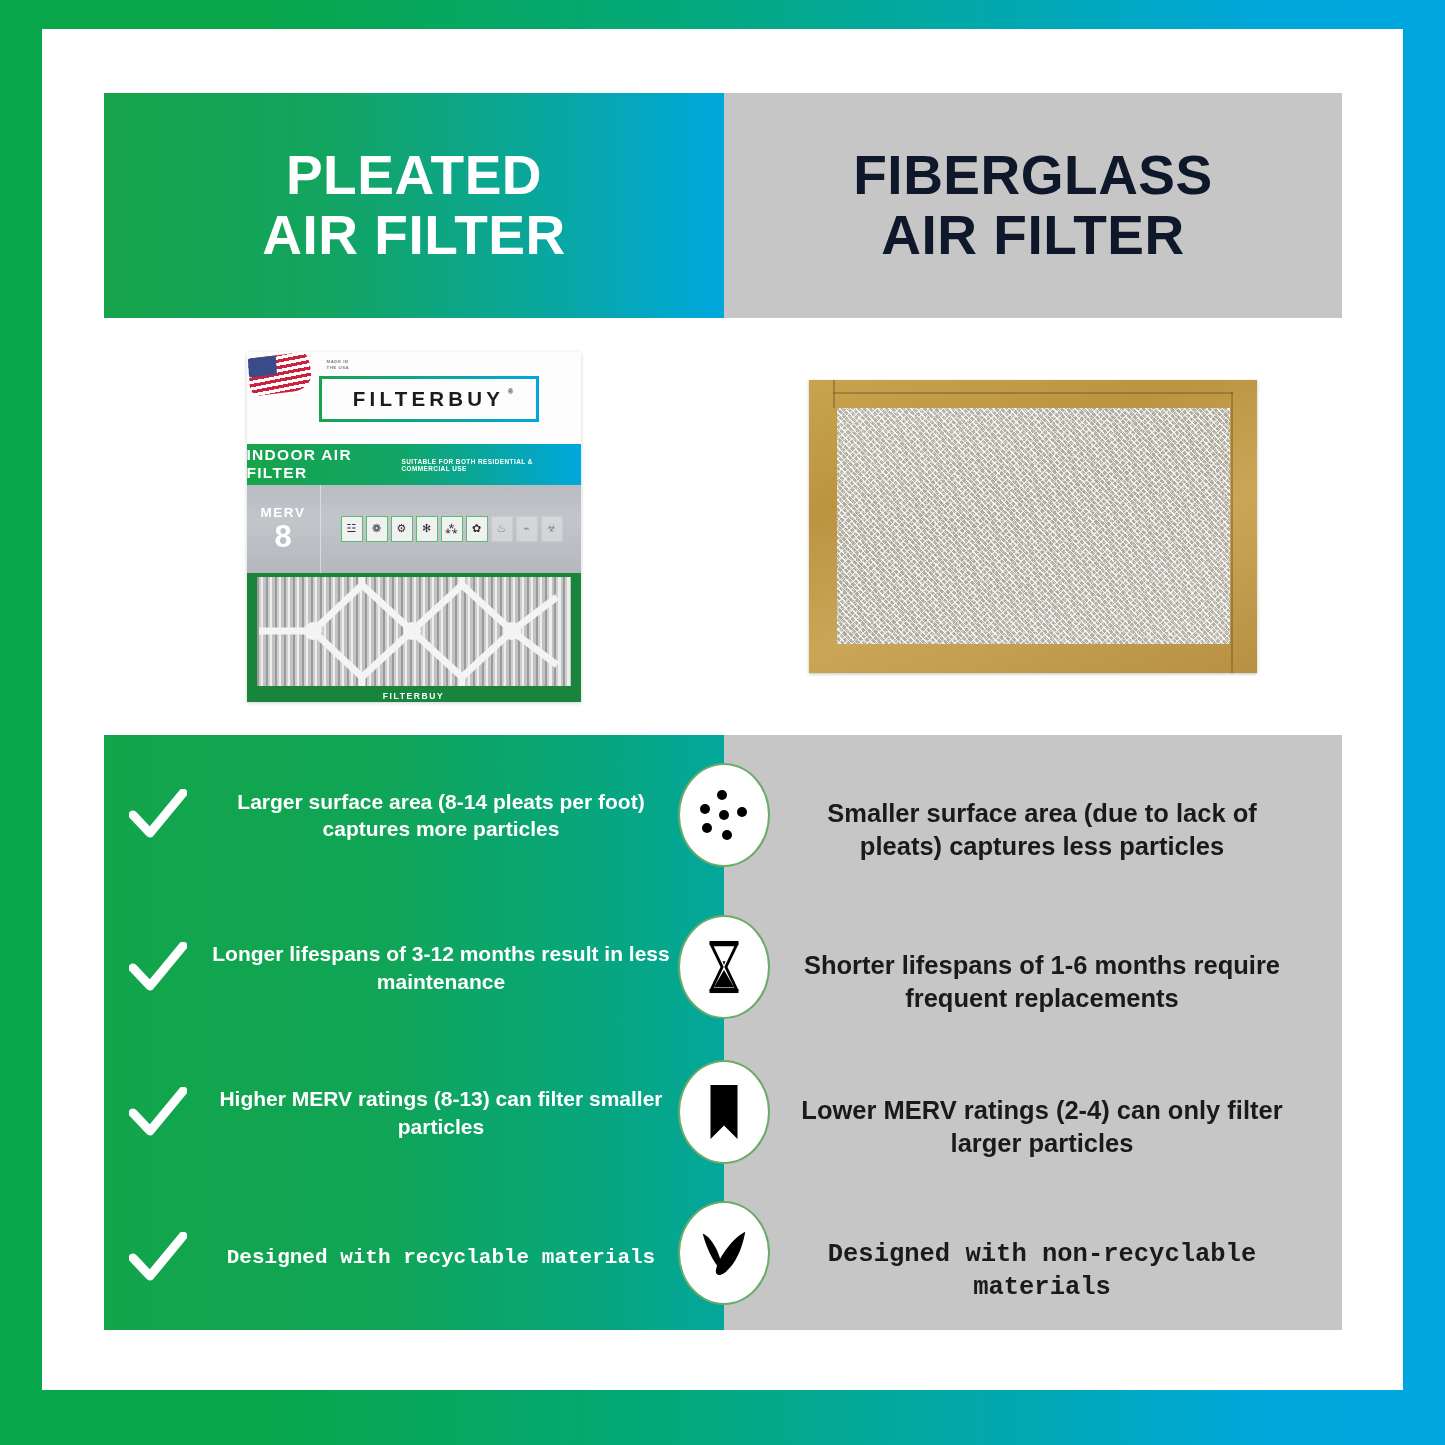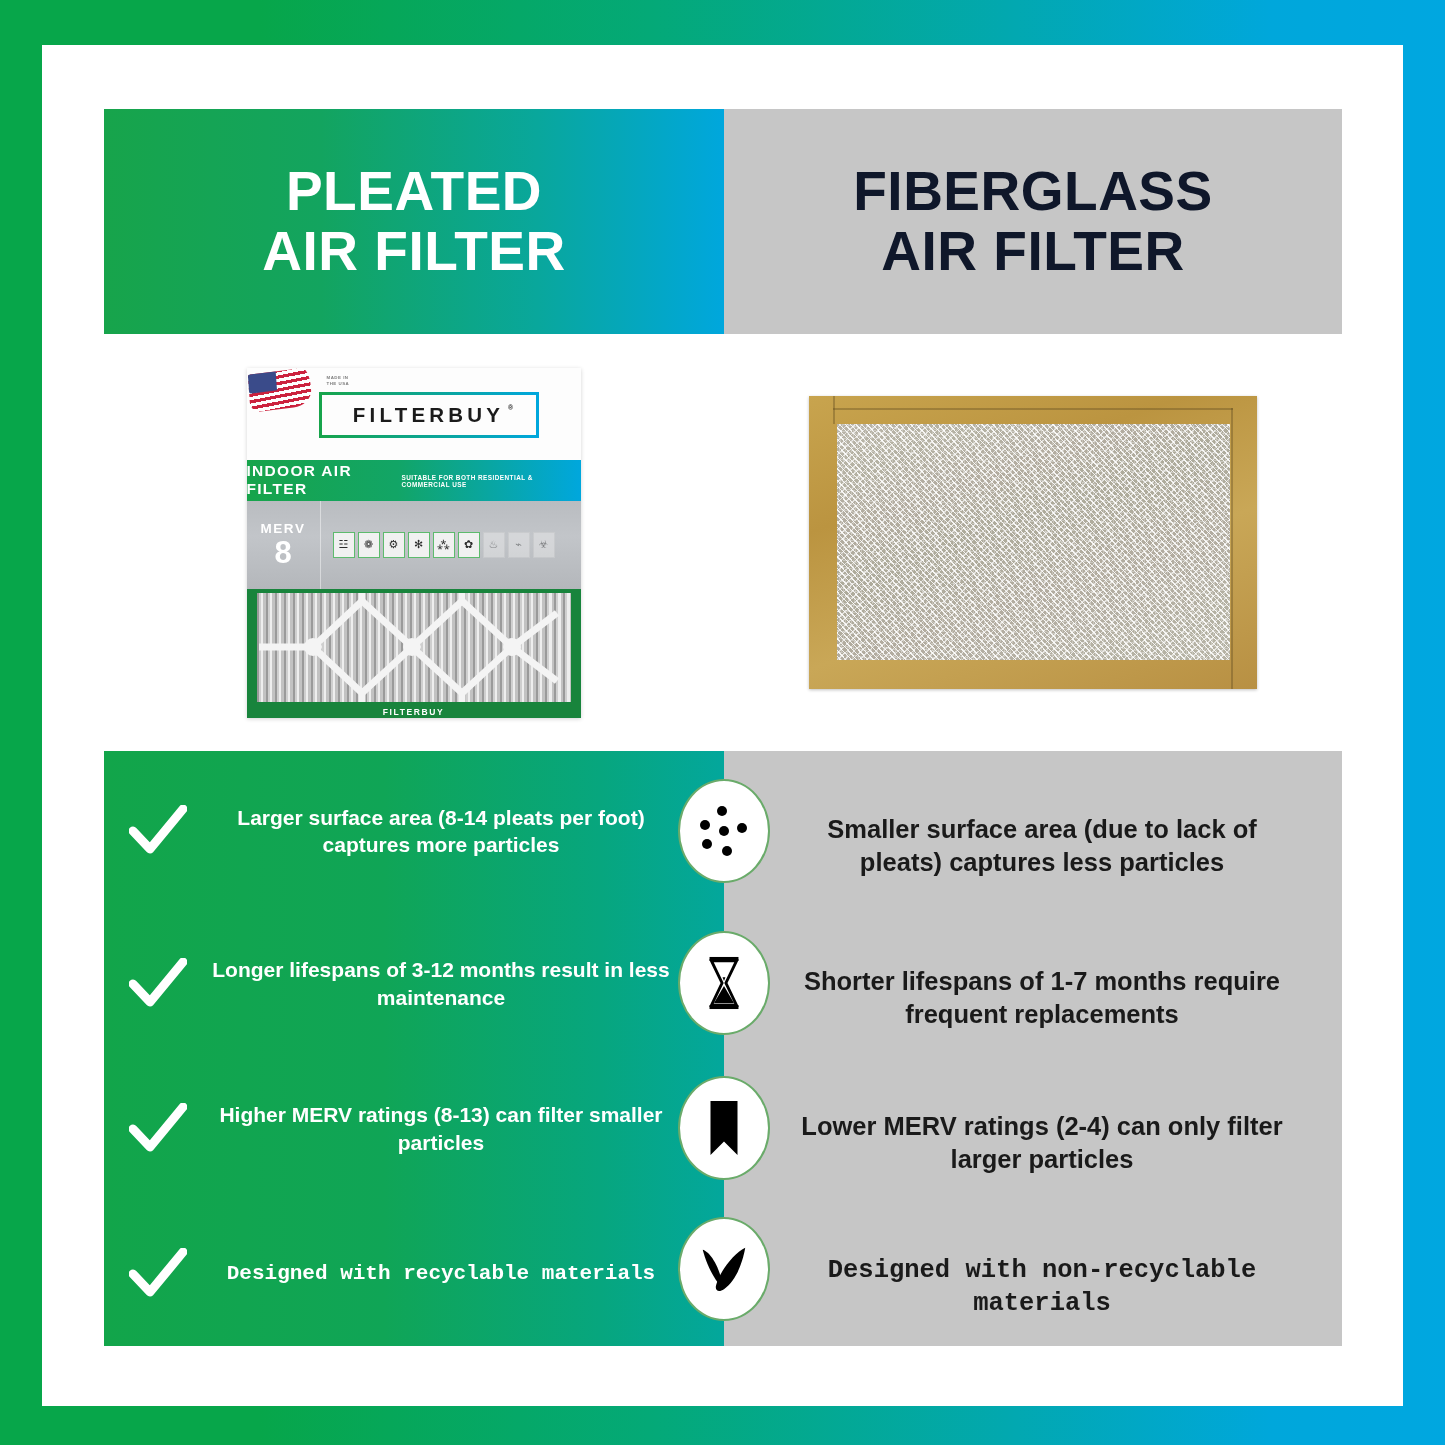--- a/index.html
+++ b/index.html
@@ -10,21 +10,21 @@
   }
 
   
   .frame {
     position: relative;
     width: 1445px; height: 1445px;
     background: linear-gradient(90deg, #07a64a 0%, #07a64a 18%, #04a977 45%, #02a8b0 70%, #00a7db 88%, #00a7e0 100%);
   }
   .canvas {
     position: absolute;
-    left: 42px; top: 45px;
+    left: 42px; top: 29px;
     width: 1361px; height: 1361px;
     background: #ffffff;
   }
 
   
   .header-band {
     position: absolute;
     left: 62px; top: 64px;
     width: 1238px; height: 225px;
     display: flex;
@@ -122,20 +122,21 @@
     align-items: center; justify-content: center;
     color: #ffffff;
   }
   .pb-bluebar .l1 { font-size: 15.5px; font-weight: bold; letter-spacing: 1.3px; }
   .pb-bluebar .l2 { font-size: 6.4px; font-weight: bold; letter-spacing: 0.45px; margin-top: 2px; }
   .pb-grey {
     position: relative;
     height: 88px;
     background: linear-gradient(180deg, #b9bcc0 0%, #c2c5c9 40%, #b4b7bb 100%);
     display: flex;
+    gap: 8px;
   }
   .pb-merv {
     width: 74px;
     display: flex; flex-direction: column;
     align-items: center; justify-content: center;
     color: #ffffff;
     border-right: 1px solid rgba(255,255,255,0.45);
   }
   .pb-merv .m1 { font-size: 13.5px; font-weight: bold; letter-spacing: 1.6px; }
   .pb-merv .m2 { font-size: 31px; font-weight: bold; line-height: 1; margin-top: 1px; }
@@ -418,21 +419,21 @@
         <div class="row" style="top:160px;height:145px;">
           <div class="cell-left">
             <div class="check">
               <svg viewBox="0 0 58 52">
                   <path d="M4 26 L21 44 L54 4" fill="none" stroke="#ffffff" stroke-width="9" stroke-linecap="round" stroke-linejoin="round"></path>
                 </svg>
             </div>
             <div class="txt-left">Longer lifespans of 3-12 months result in less maintenance</div>
           </div>
           <div class="cell-right">
-            <div class="txt-right">Shorter lifespans of 1-7 months require frequent replacements</div>
+            <div class="txt-right">Shorter lifespans of 1-6 months require frequent replacements</div>
           </div>
           <div class="mid-icon" style="top:20px;">
             <svg viewBox="0 0 48 56">
               <rect x="9" y="1" width="30" height="4" fill="#000"></rect>
               <rect x="9" y="51" width="30" height="4" fill="#000"></rect>
               <path d="M11 5 L37 5 L26 28 L37 51 L11 51 L22 28 Z" fill="none" stroke="#000" stroke-width="3"></path>
               <path d="M13.5 49 L34.5 49 L24 31 Z" fill="#000"></path>
               <path d="M22.5 22 L25.5 22 L24 26 Z" fill="#000"></path>
             </svg>
           </div>

